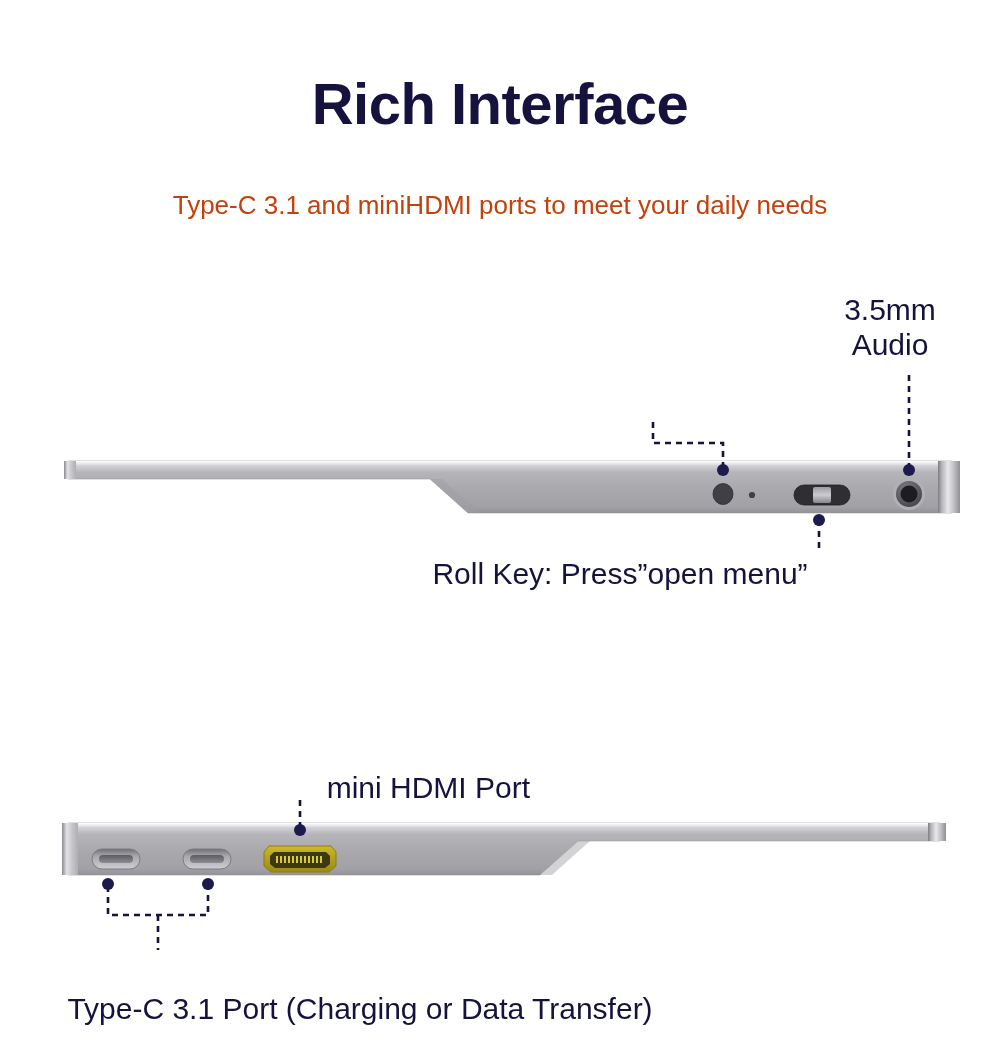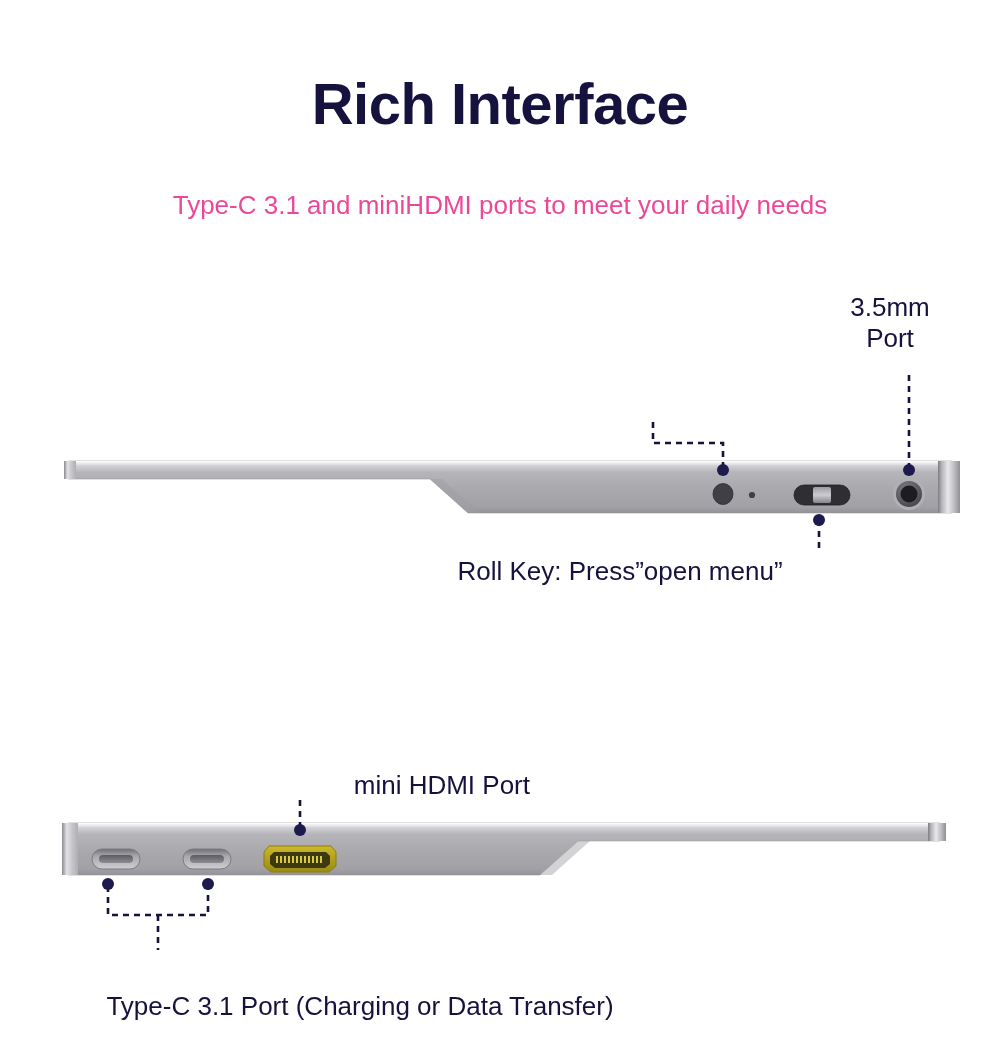--- a/index.html
+++ b/index.html
@@ -30,29 +30,29 @@
     letter-spacing: -0.5px;
     white-space: nowrap;
   }
   .page-subtitle {
     position: absolute;
     top: 190px;
     left: 0;
     width: 1000px;
     text-align: center;
     font-size: 26px;
-    color: #ec4899;
+    color: #c2410c;
     white-space: nowrap;
   }
 
   
   .callout {
     position: absolute;
     color: #15123d;
-    font-size: 26px;
+    font-size: 30px;
     line-height: 1.18;
     white-space: nowrap;
   }
 
   .lbl-audio   { top: 292px; left: 790px; width: 200px; text-align: center; }
   .lbl-power   { top: 385px; left: 428px; width: 320px; text-align: center; }
   .lbl-rollkey { top: 556px; left: 300px; width: 640px; text-align: center; }
   .lbl-dial    { top: 600px; left: 300px; width: 640px; text-align: center; }
   .lbl-hdmi    { top: 770px; left: 130px; width: 400px; text-align: right; }
   .lbl-typec   { top: 955px; left: 20px; width: 680px; text-align: center; margin-top: 36px; }
@@ -70,21 +70,21 @@
 
 <div id="stage">
 
   <div class="page-title">Rich Interface</div>
 
   <div class="page-subtitle">Type-C 3.1 and miniHDMI ports to meet your daily needs</div>
 
 
   <div class="callout lbl-audio">
     <div>3.5mm</div>
-    <div>Port</div>
+    <div>Audio</div>
   </div>
 
   <div class="callout lbl-rollkey">Roll Key: Press”open menu”</div>
 
 
   <div class="callout lbl-hdmi">mini HDMI Port</div>
 
   <div class="callout lbl-typec">Type-C 3.1 Port (Charging or Data Transfer)</div>
 
   <svg class="layer" viewBox="0 0 1000 1057" xmlns="http://www.w3.org/2000/svg">

